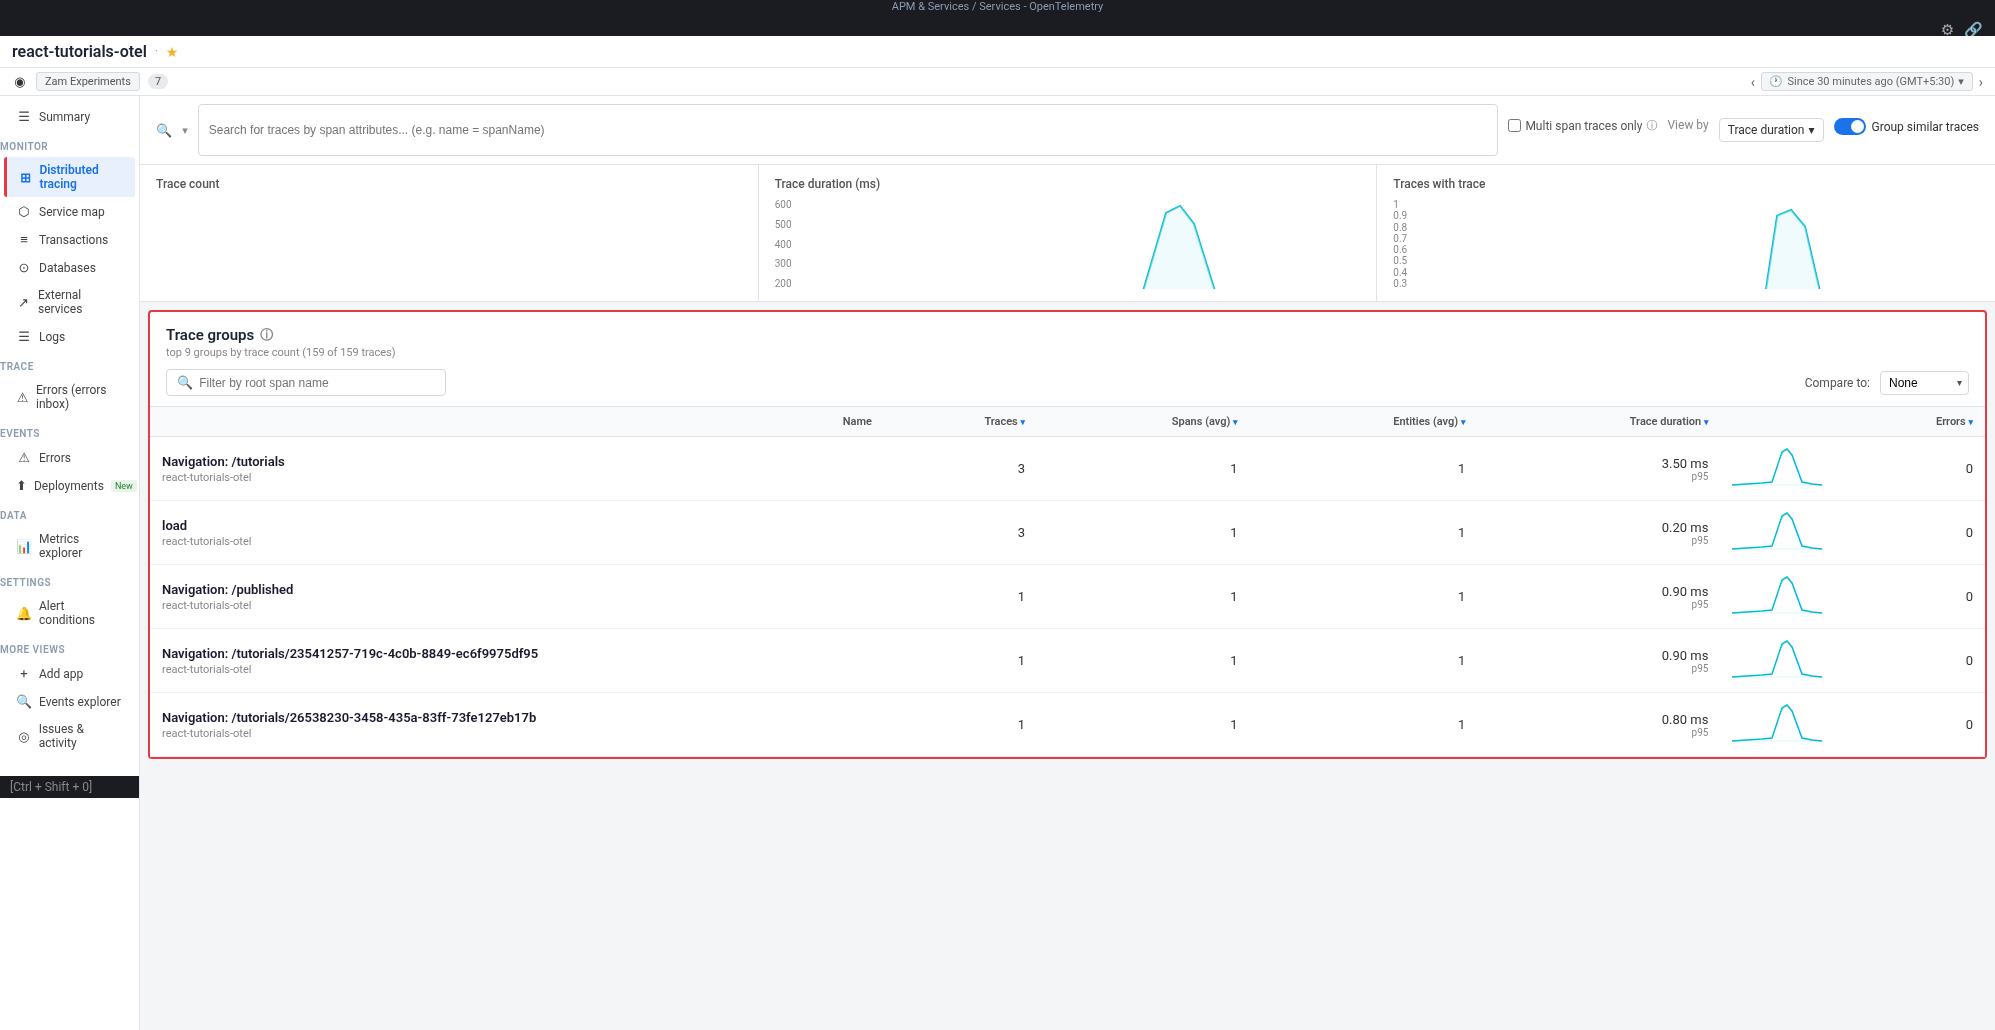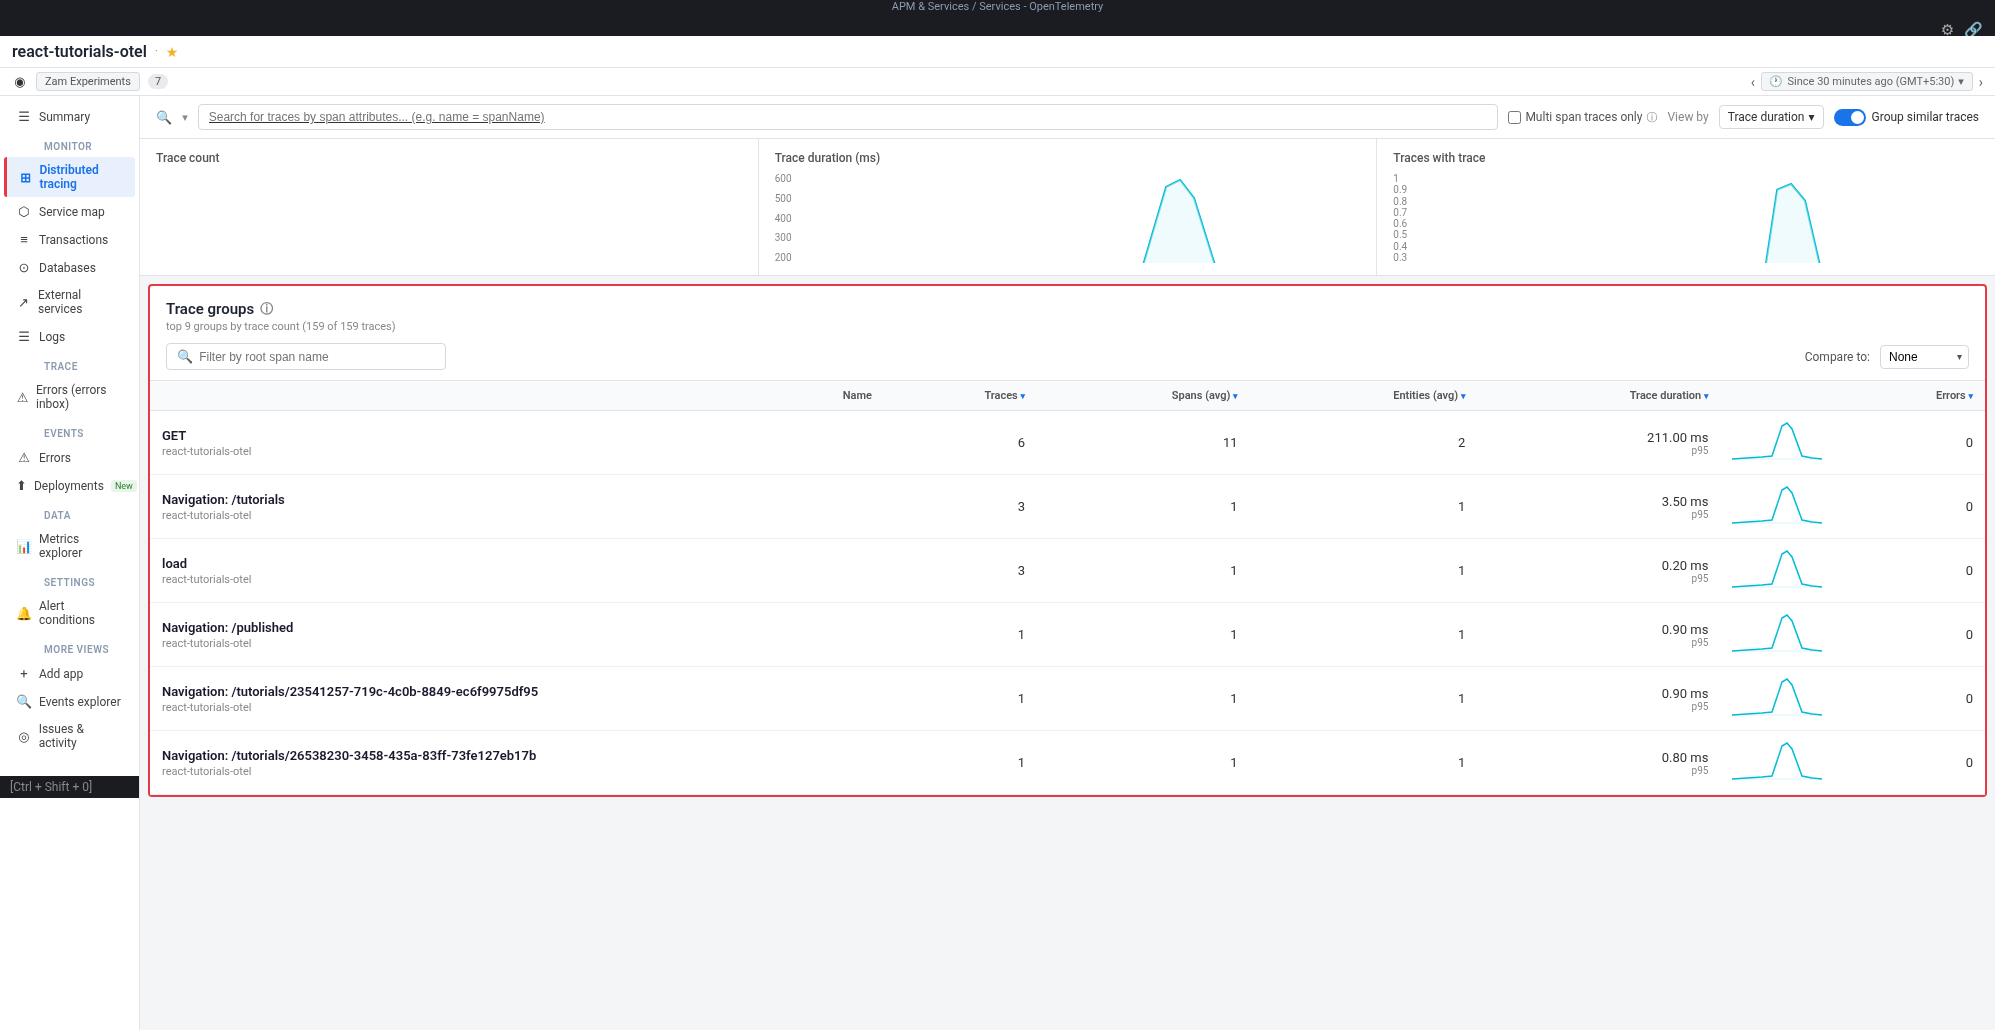--- a/index.html
+++ b/index.html
@@ -21,35 +21,35 @@
     .account-badge { background: #f4f5f7; border: 1px solid #d5d8dc; border-radius: 3px; padding: 2px 8px; font-size: 11px; color: #555; }
     .question-badge { background: #e8eaed; border-radius: 10px; padding: 1px 7px; font-size: 11px; color: #555; }
     .subheader-right { margin-left: auto; display: flex; align-items: center; gap: 6px; font-size: 11px; color: #666; }
     .time-badge { background: #f4f5f7; border: 1px solid #d5d8dc; border-radius: 3px; padding: 2px 8px; font-size: 11px; display: flex; align-items: center; gap: 4px; }
 
     
     .main-layout { display: flex; flex: 1; overflow: hidden; }
 
     
     .sidebar { width: 140px; background: #fff; border-right: 1px solid #e0e3e7; overflow-y: auto; flex-shrink: 0; padding-top: 6px; }
-    .sidebar-section-label { font-size: 10px; font-weight: 600; color: #8b9baf; text-transform: uppercase; padding: 10px 0 4px; letter-spacing: 0.5px; margin-left: 44px; }
+    .sidebar-section-label { font-size: 10px; font-weight: 600; color: #8b9baf; text-transform: uppercase; padding: 10px 0 4px; letter-spacing: 0.5px; }
     .sidebar-item { display: flex; align-items: center; gap: 7px; padding: 6px 12px; cursor: pointer; font-size: 12px; color: #444; border-radius: 3px; margin: 1px 4px; }
     .sidebar-item.active { background: #e8f0fe; color: #1a73e8; font-weight: 600; border-left: 3px solid #e63946; }
     .sidebar-item-icon { font-size: 13px; width: 16px; text-align: center; }
     .sidebar-item-new { font-size: 9px; background: #e8f5e9; color: #2e7d32; border-radius: 3px; padding: 1px 4px; margin-left: auto; }
     .keyboard-shortcut { background: #1b1b22; color: #888; font-size: 12px; padding: 4px 10px; margin-top: auto; }
 
     
     .content { flex: 1; overflow-y: auto; background: #f4f5f7; }
 
     
     .controls-bar { background: #fff; border-bottom: 1px solid #e0e3e7; padding: 8px 16px; display: flex; align-items: center; gap: 10px; }
-    .search-box { flex: 1; display: flex; align-items: center; gap: 6px; border: 1px solid #d5d8dc; border-radius: 4px; padding: 5px 10px; background: #fff; text-decoration: underline; }
+    .search-box { flex: 1; display: flex; align-items: center; gap: 6px; border: 1px solid #d5d8dc; border-radius: 4px; padding: 18px 10px; background: #fff; }
     .search-box input { border: none; outline: none; width: 100%; font-size: 12px; color: #555; background: transparent; }
-    .controls-right { display: flex; align-items: center; gap: 10px; font-size: 12px; }
+    .controls-right { display: flex; align-items: flex-start; gap: 10px; font-size: 12px; }
     .multi-span-check { display: flex; align-items: center; gap: 4px; color: #555; }
     .view-by-label { color: #888; }
     .view-by-btn { display: flex; align-items: center; gap: 4px; border: 1px solid #d5d8dc; border-radius: 4px; padding: 4px 8px; cursor: pointer; font-size: 12px; }
     .toggle-switch { display: flex; align-items: center; gap: 6px; }
     .toggle { width: 32px; height: 17px; background: #1a73e8; border-radius: 9px; position: relative; cursor: pointer; }
     .toggle-knob { width: 13px; height: 13px; background: #fff; border-radius: 50%; position: absolute; top: 2px; right: 2px; }
 
     
     .charts-row { display: flex; gap: 0; background: #fff; border-bottom: 1px solid #e0e3e7; }
     .chart-block { flex: 1; padding: 12px 16px; border-right: 1px solid #e0e3e7; }
@@ -327,38 +327,20 @@
                 <span class="sort-icon"> ▾</span>
               </th>
               <th style="width:120px;"></th>
               <th>
                 <span>Errors</span>
                 <span class="sort-icon"> ▾</span>
               </th>
             </tr>
           </thead>
           <tbody id="trace-table-body">
-          <tr style="cursor: pointer;">
-      <td>
-        <div class="trace-name">GET</div>
-        <div class="trace-service">react-tutorials-otel</div>
-      </td>
-      <td class="td-right">6</td>
-      <td class="td-right">11</td>
-      <td class="td-right">2</td>
-      <td class="duration-cell">
-        <div class="duration-ms">211.00 ms</div>
-        <div class="duration-p95">p95</div>
-      </td>
-      <td class="sparkline-cell"><svg width="90" height="40" viewBox="0 0 90 40" fill="none">
-      <polyline points="0,38 15,37 30,36 40,35 50,5 55,2 60,8 70,35 80,37 90,38" stroke="#00bcd4" stroke-width="1.5" fill="none"></polyline>
-      <line x1="0" y1="38" x2="90" y2="38" stroke="#00bcd4" stroke-width="0.5" opacity="0.3"></line>
-    </svg></td>
-      <td class="td-right">0</td>
-    </tr>
               <tr style="cursor: pointer;">
       <td>
         <div class="trace-name">Navigation: /tutorials</div>
         <div class="trace-service">react-tutorials-otel</div>
       </td>
       <td class="td-right">3</td>
       <td class="td-right">1</td>
       <td class="td-right">1</td>
       <td class="duration-cell">
         <div class="duration-ms">3.50 ms</div>

